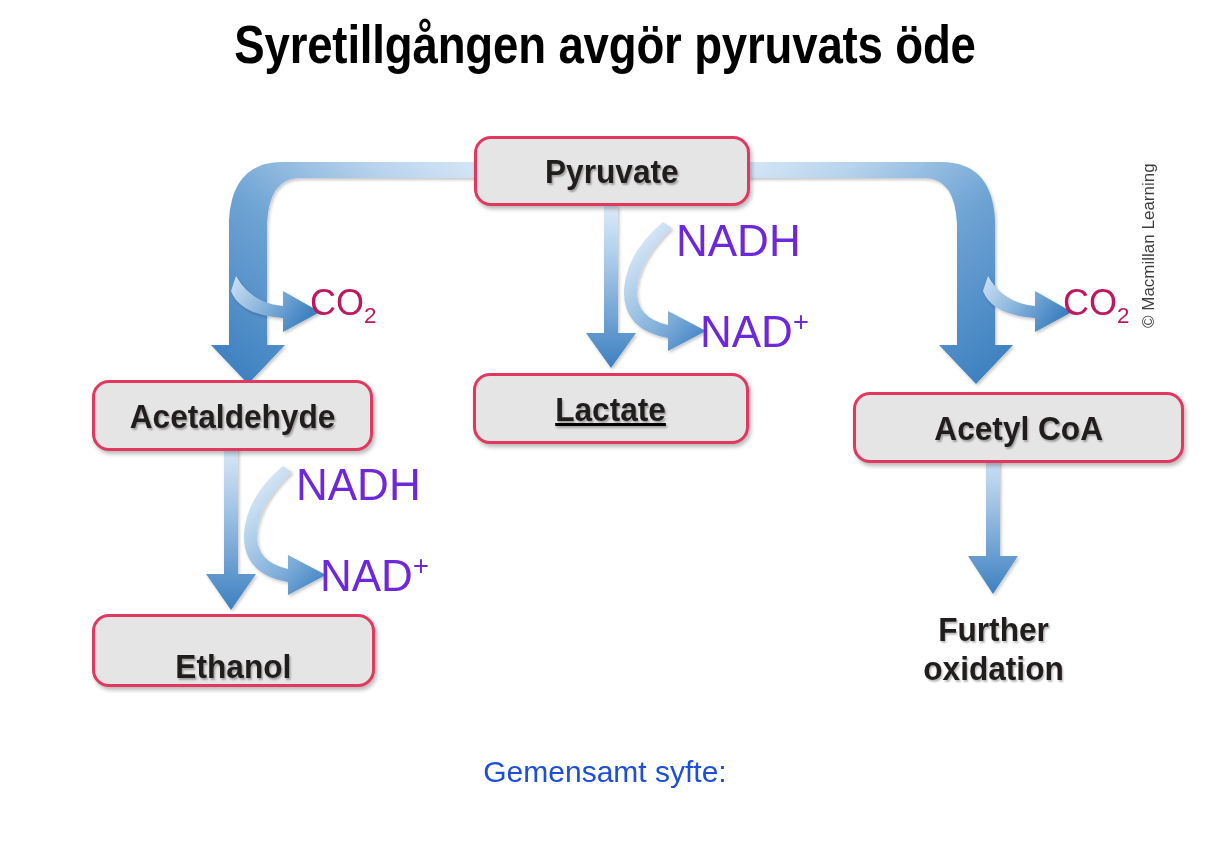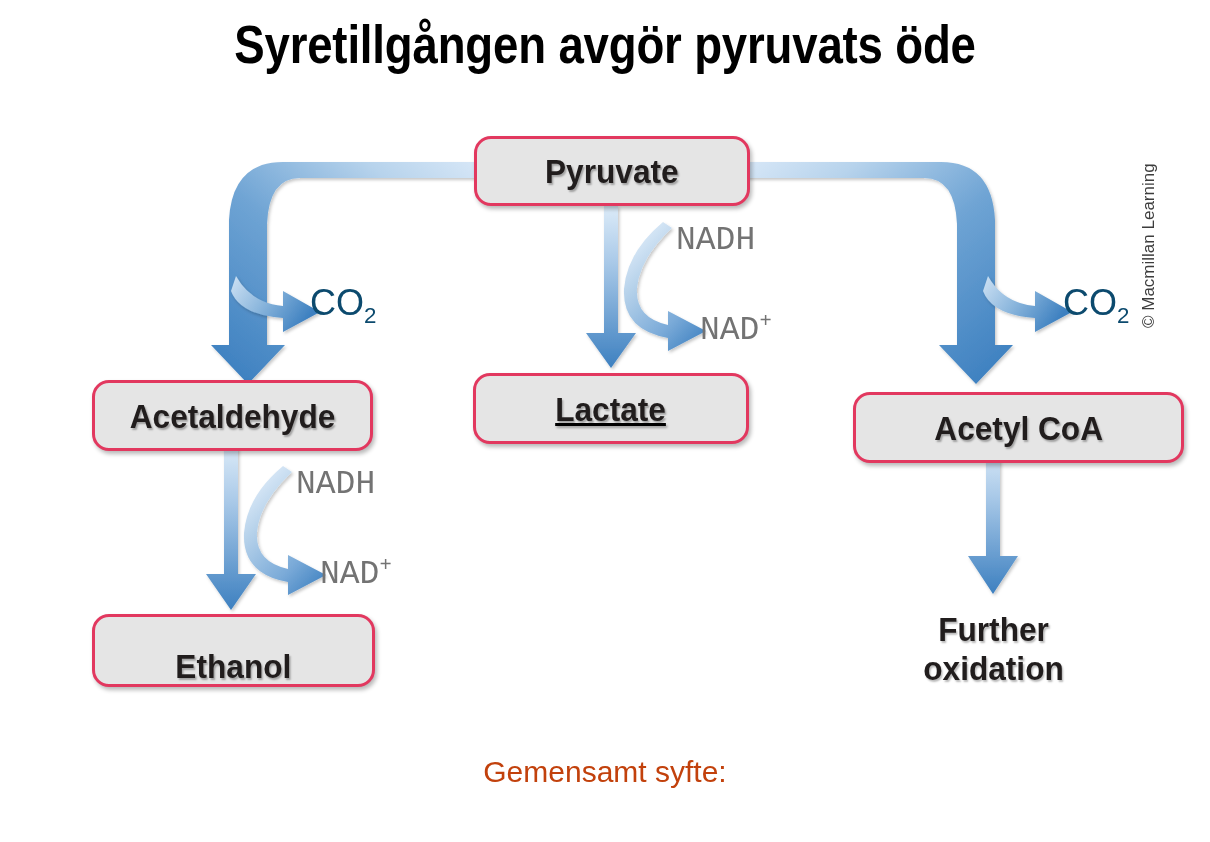--- a/index.html
+++ b/index.html
@@ -73,34 +73,34 @@
 
   #box-pyruvate    { left: 474px; top: 136px; width: 276px; height: 70px; }
   #box-acetaldehyde{ left: 92px;  top: 380px; width: 281px; height: 71px; }
   #box-lactate     { left: 473px; top: 373px; width: 276px; height: 71px; text-decoration: underline; }
   #box-acetylcoa   { left: 853px; top: 392px; width: 331px; height: 71px; }
   #box-ethanol     { left: 92px;  top: 614px; width: 283px; height: 73px; align-items: flex-end; }
 
   
   .plain-label {
     position: absolute;
-    font-family: Liberation Mono, monospace;
+    font-family: Liberation Sans, sans-serif;
     font-weight: normal;
-    font-size: 33px;
+    font-size: 44px;
     line-height: 38px;
-    color: #737373;
+    color: #6d28d9;
     white-space: nowrap;
   }
   .co2-label {
     position: absolute;
     font-family: "Liberation Sans", "DejaVu Sans", sans-serif;
     font-weight: normal;
     font-size: 36px;
     line-height: 40px;
-    color: #0c4a6e;
+    color: #be185d;
     white-space: nowrap;
   }
   .co2-label sub { font-size: 0.62em; }
   .plain-label sup { font-size: 0.62em; }
 
   #lbl-co2-left   { left: 310px; top: 283px; }
   #lbl-co2-right  { left: 1063px; top: 283px; }
 
   #lbl-nadh-mid   { left: 676px; top: 222px; }
   #lbl-nad-mid    { left: 700px; top: 303px; }
@@ -128,21 +128,21 @@
   
   #caption {
     position: absolute;
     left: 0;
     top: 752px;
     width: 1210px;
     text-align: center;
     font-family: "Liberation Sans", "DejaVu Sans", sans-serif;
     font-size: 30px;
     line-height: 40px;
-    color: #c2410c;
+    color: #1d4ed8;
   }
   #caption .cap-line { display: block; }
   #caption sup { font-size: 0.62em; }
 
   
   #credit {
     position: absolute;
     left: 1139px;
     top: 128px;
     font-family: "Liberation Sans", "DejaVu Sans", sans-serif;

